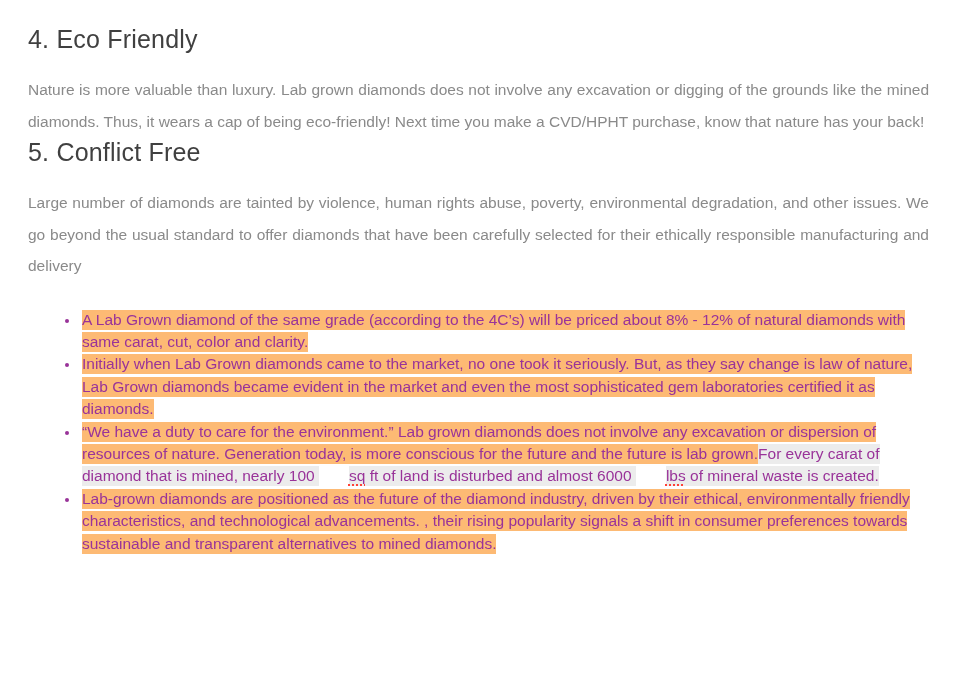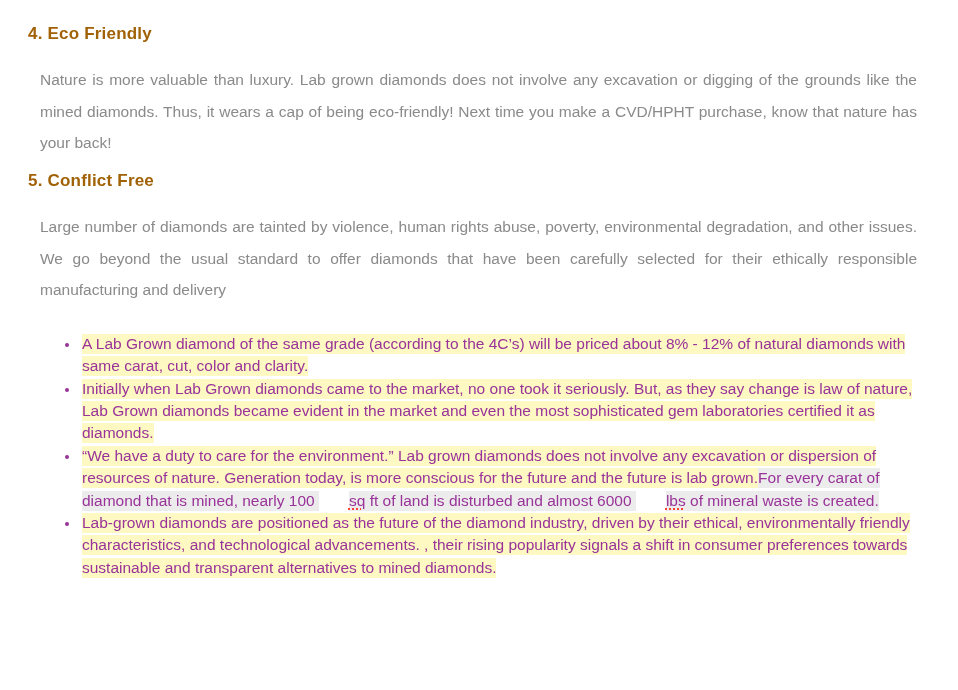--- a/index.html
+++ b/index.html
@@ -6,49 +6,49 @@
   .page {
     width: 958px;
     height: 690px;
     box-sizing: border-box;
     padding: 24px 29px 0 28px;
     background: #ffffff;
     font-family: "Liberation Sans", "DejaVu Sans", sans-serif;
     overflow: hidden;
   }
   h2.section-heading {
-    font-size: 17px;
-    font-weight: bold;
-    color: #a16207;
+    font-size: 25px;
+    font-weight: normal;
+    color: #404040;
     letter-spacing: 0.2px;
     margin: 0 0 20px 0;
     line-height: 1.2;
   }
   h2.section-heading.second { }
   p.body-paragraph {
     font-size: 15.5px;
     color: #8a8a8a;
     line-height: 31.5px;
     text-align: justify;
-    margin: 12px;
+    margin: 0;
   }
   ul.bullet-list {
     margin: 27px 0 0 0;
     padding: 0 0 0 52px;
     list-style: disc outside;
   }
   ul.bullet-list li {
     font-size: 15.5px;
     line-height: 22.4px;
     color: #993399;
     padding-left: 2px;
     margin: 0;
   }
   ul.bullet-list li::marker { color: #993399; font-size: 14px; }
-  .hl-blue { background-color: #fef9c3; padding: 1px 0 2px 0; }
+  .hl-blue { background-color: #fdba74; padding: 1px 0 2px 0; }
   .hl-gray { background-color: #ececec; padding: 1px 0 2px 0; }
   .misspelled {
     text-decoration: underline dotted #ff4136;
     text-decoration-thickness: 2px;
     text-underline-offset: 3px;
     margin-left: 30px;
   }
 </style>
 </head>
 <body>

